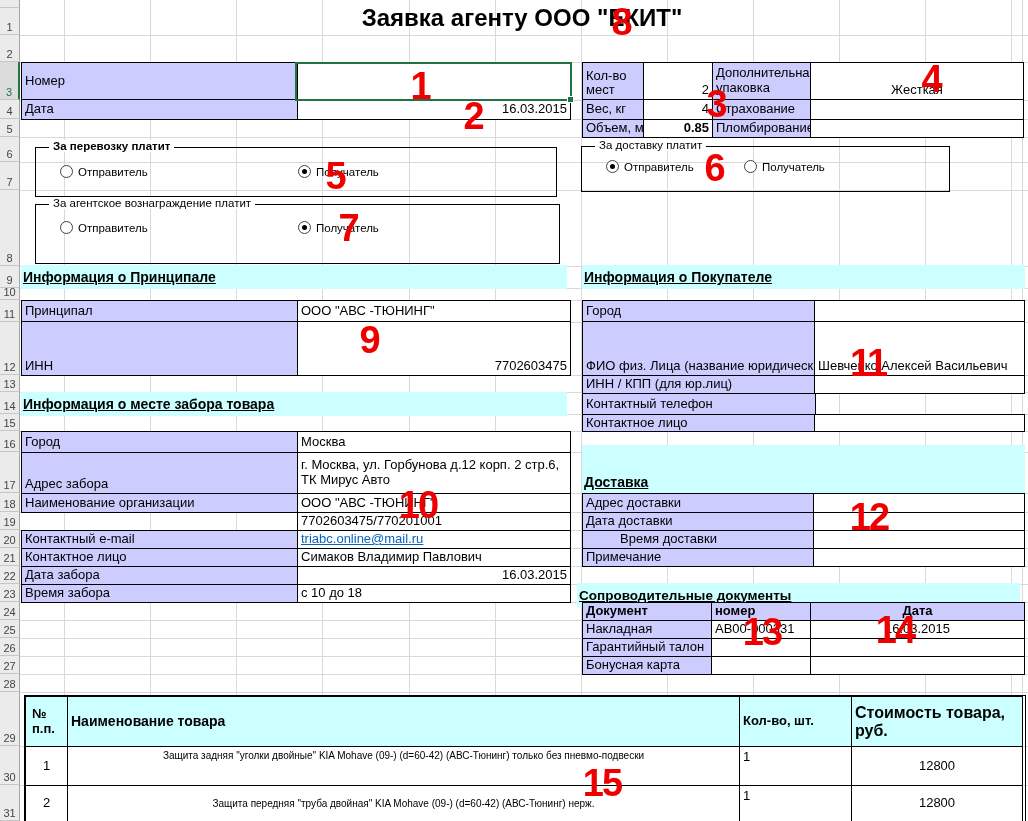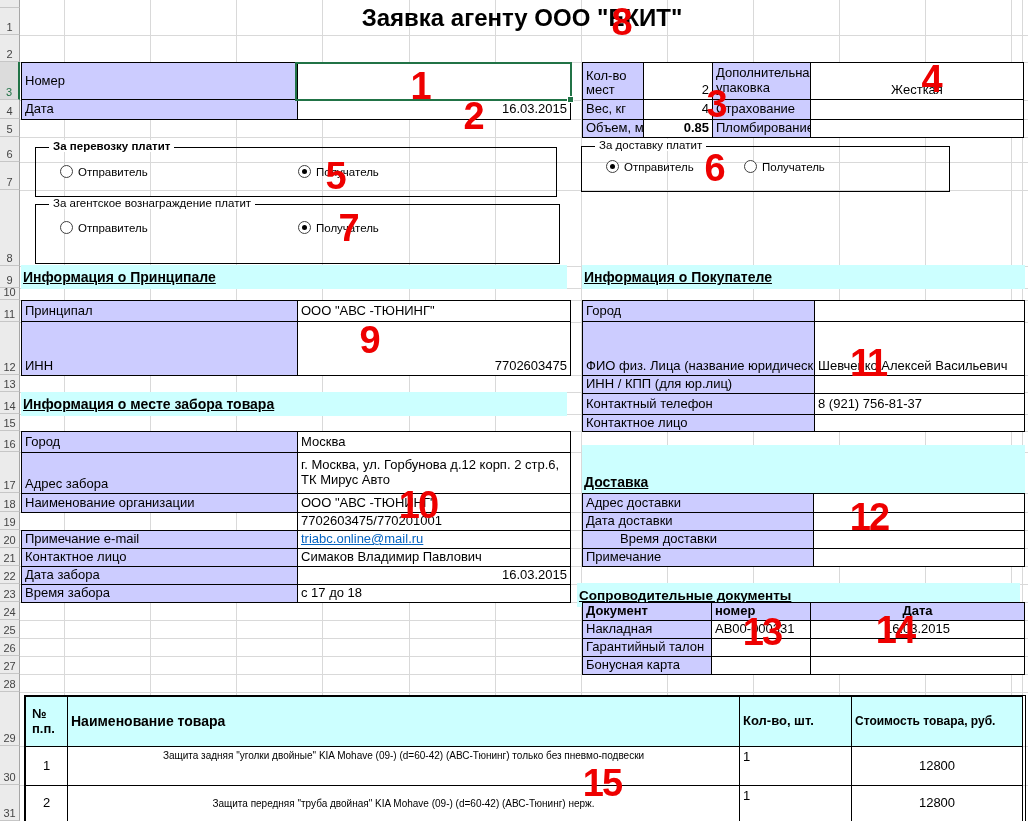--- a/index.html
+++ b/index.html
@@ -201,42 +201,41 @@
   <div class="c lav bot" style="left:21px;top:321px;width:277px;height:55px;">ИНН</div>
   <div class="c rt bot" style="left:297px;top:321px;width:274px;height:55px;">7702603475</div>
 
   <div class="c lav" style="left:582px;top:300px;width:234px;height:22px;">Город</div>
   <div class="c" style="left:814px;top:300px;width:211px;height:22px;"></div>
   <div class="c lav bot" style="left:582px;top:321px;width:234px;height:55px;">ФИО физ. Лица (название юридического</div>
   <div class="c wrap bot" style="left:814px;top:321px;width:211px;height:55px;">Шевченко Алексей Васильевич</div>
   <div class="c lav" style="left:582px;top:375px;width:234px;height:19px;">ИНН / КПП (для юр.лиц)</div>
   <div class="c" style="left:814px;top:375px;width:211px;height:19px;"></div>
   <div class="c lav" style="left:582px;top:393px;width:234px;height:22px;">Контактный телефон</div>
-  <div class="c" style="left:814px;top:393px;width:211px;height:22px;">8 (921) 756-81-37</div>
   <div class="c lav" style="left:582px;top:414px;width:234px;height:18px;">Контактное лицо</div>
   <div class="c" style="left:814px;top:414px;width:211px;height:18px;"></div>
 
   <div class="c lav" style="left:21px;top:431px;width:277px;height:22px;">Город</div>
   <div class="c" style="left:297px;top:431px;width:274px;height:22px;">Москва</div>
   <div class="c lav bot" style="left:21px;top:452px;width:277px;height:42px;">Адрес забора</div>
   <div class="c wrap" style="left:297px;top:452px;width:274px;height:42px;">г. Москва, ул. Горбунова д.12 корп. 2 стр.6, ТК Мирус Авто</div>
   <div class="c lav" style="left:21px;top:493px;width:277px;height:20px;">Наименование организации</div>
   <div class="c" style="left:297px;top:493px;width:274px;height:20px;">ООО "АВС -ТЮНИНГ"</div>
   <div class="c lav" style="left:21px;top:512px;width:277px;height:19px;margin-top:36px;">ИНН / КПП</div>
   <div class="c" style="left:297px;top:512px;width:274px;height:19px;">7702603475/770201001</div>
-  <div class="c lav" style="left:21px;top:530px;width:277px;height:19px;">Примечание e-mail</div>
+  <div class="c lav" style="left:21px;top:530px;width:277px;height:19px;">Контактный e-mail</div>
   <div class="c" style="left:297px;top:530px;width:274px;height:19px;">
       <a class="link">triabc.online@mail.ru</a>
     </div>
   <div class="c lav" style="left:21px;top:548px;width:277px;height:19px;">Контактное лицо</div>
   <div class="c" style="left:297px;top:548px;width:274px;height:19px;">Симаков Владимир Павлович</div>
   <div class="c lav" style="left:21px;top:566px;width:277px;height:19px;">Дата забора</div>
   <div class="c rt" style="left:297px;top:566px;width:274px;height:19px;">16.03.2015</div>
   <div class="c lav" style="left:21px;top:584px;width:277px;height:19px;">Время забора</div>
-  <div class="c" style="left:297px;top:584px;width:274px;height:19px;">с 17 до 18</div>
+  <div class="c" style="left:297px;top:584px;width:274px;height:19px;">с 10 до 18</div>
 
   <div class="c lav" style="left:582px;top:493px;width:232px;height:20px;">Адрес доставки</div>
   <div class="c" style="left:813px;top:493px;width:212px;height:20px;"></div>
   <div class="c lav" style="left:582px;top:512px;width:232px;height:19px;">Дата доставки</div>
   <div class="c" style="left:813px;top:512px;width:212px;height:19px;"></div>
   <div class="c lav" style="left:582px;top:530px;width:232px;height:19px;padding-left:37px;">Время доставки</div>
   <div class="c" style="left:813px;top:530px;width:212px;height:19px;"></div>
   <div class="c lav" style="left:582px;top:548px;width:232px;height:19px;">Примечание</div>
   <div class="c" style="left:813px;top:548px;width:212px;height:19px;"></div>
 
@@ -250,21 +249,21 @@
   <div class="c" style="left:711px;top:638px;width:100px;height:19px;"></div>
   <div class="c ctr" style="left:810px;top:638px;width:215px;height:19px;"></div>
   <div class="c lav" style="left:582px;top:656px;width:130px;height:19px;">Бонусная карта</div>
   <div class="c" style="left:711px;top:656px;width:100px;height:19px;"></div>
   <div class="c ctr" style="left:810px;top:656px;width:215px;height:19px;"></div>
 
   <div id="prodframe"></div>
   <div class="c bold wrap" style="left:25px;top:696px;width:43px;height:51px;background:#ccffff;padding-left:6px;">№ п.п.</div>
   <div class="c bold" style="left:67px;top:696px;width:673px;height:51px;background:#ccffff;font-size:14px;">Наименование товара</div>
   <div class="c bold" style="left:739px;top:696px;width:113px;height:51px;background:#ccffff;">Кол-во, шт.</div>
-  <div class="c bold wrap" style="left:851px;top:696px;width:172px;height:51px;background:#ccffff;font-size:12px;">Стоимость товара, руб.</div>
+  <div class="c bold wrap" style="left:851px;top:696px;width:172px;height:51px;background:#ccffff;font-size:16px;">Стоимость товара, руб.</div>
 
   <div class="c ctr" style="left:25px;top:746px;width:43px;height:40px;">1</div>
   <div class="c ctr topv sm" style="left:67px;top:746px;width:673px;height:40px;padding-top:3px;">Защита задняя "уголки двойные" KIA Mohave (09-) (d=60-42) (АВС-Тюнинг) только без пневмо-подвески</div>
   <div class="c topv" style="left:739px;top:746px;width:113px;height:40px;padding-top:3px;">1</div>
   <div class="c ctr" style="left:851px;top:746px;width:172px;height:40px;">12800</div>
 
   <div class="c ctr" style="left:25px;top:785px;width:43px;height:37px;">2</div>
   <div class="c ctr sm" style="left:67px;top:785px;width:673px;height:37px;">Защита передняя "труба двойная" KIA Mohave (09-) (d=60-42) (АВС-Тюнинг) нерж.</div>
   <div class="c topv" style="left:739px;top:785px;width:113px;height:37px;padding-top:3px;">1</div>
   <div class="c ctr" style="left:851px;top:785px;width:172px;height:37px;">12800</div>

